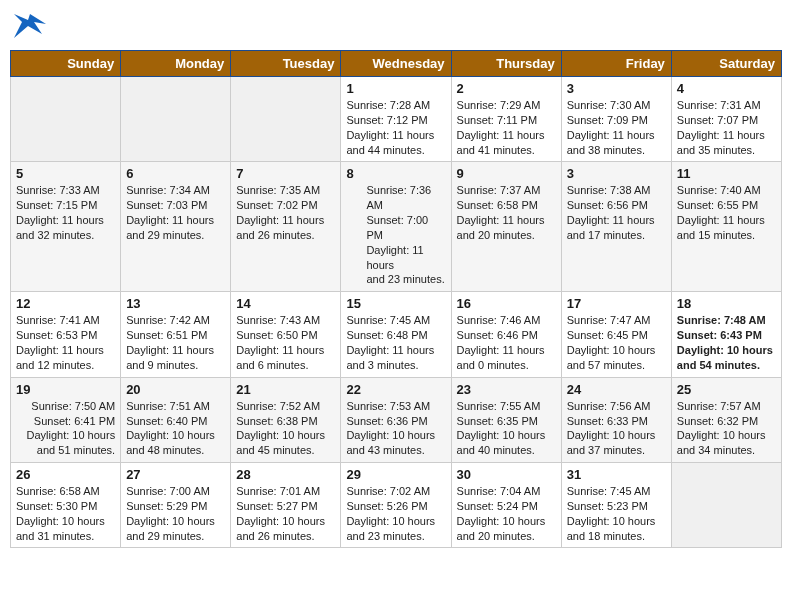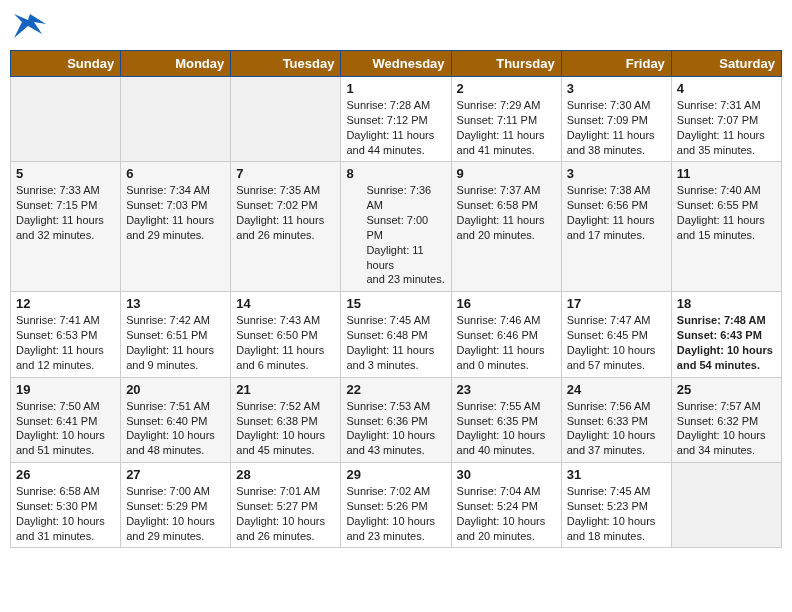--- a/index.html
+++ b/index.html
@@ -256,21 +256,21 @@
           <span class="day-num">18</span>
           <div class="day-info" style="white-space: pre-line; font-weight: bold;">Sunrise: 7:48 AM
 Sunset: 6:43 PM
 Daylight: 10 hours
 and 54 minutes.</div>
         </td>
       </tr>
       <tr>
         <td>
           <span class="day-num">19</span>
-          <div class="day-info" style="white-space: pre-line;">Sunrise: 7:50 AM
+          <div class="day-info" style="white-space: pre-line; text-align: right;">Sunrise: 7:50 AM
 Sunset: 6:41 PM
 Daylight: 10 hours
 and 51 minutes.</div>
         </td>
         <td>
           <span class="day-num">20</span>
           <div class="day-info" style="white-space: pre-line;">Sunrise: 7:51 AM
 Sunset: 6:40 PM
 Daylight: 10 hours
 and 48 minutes.</div>

